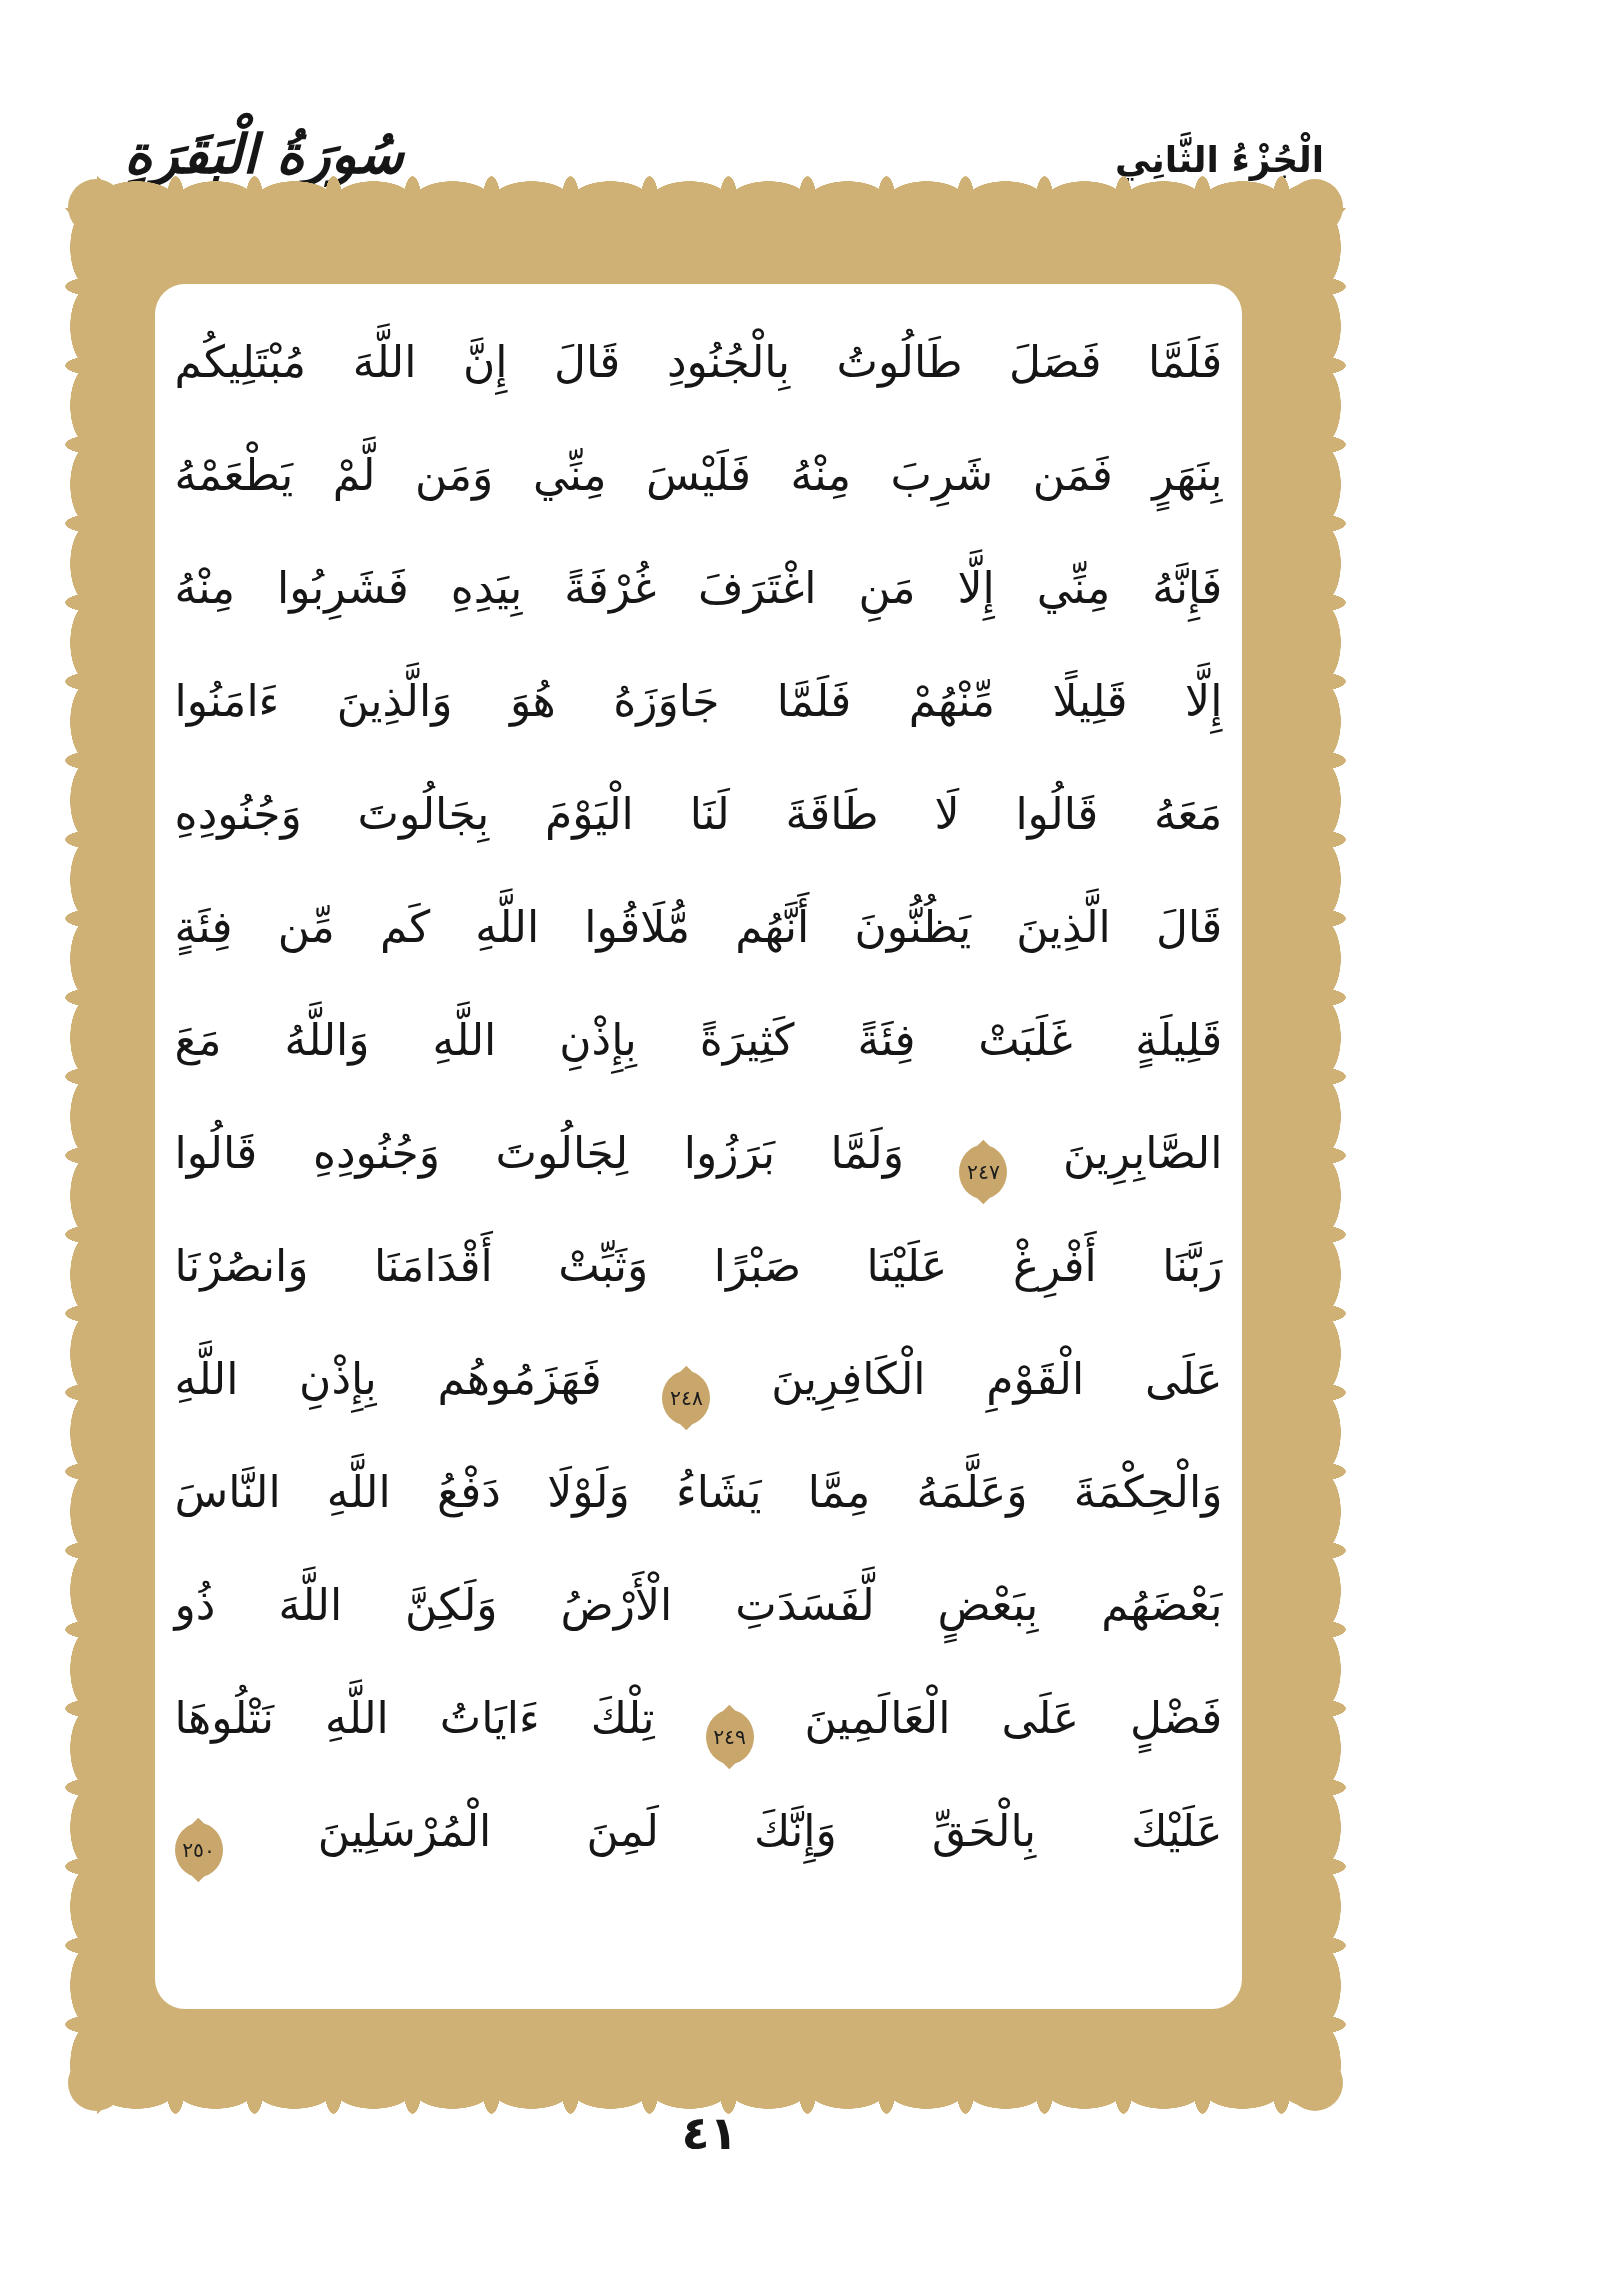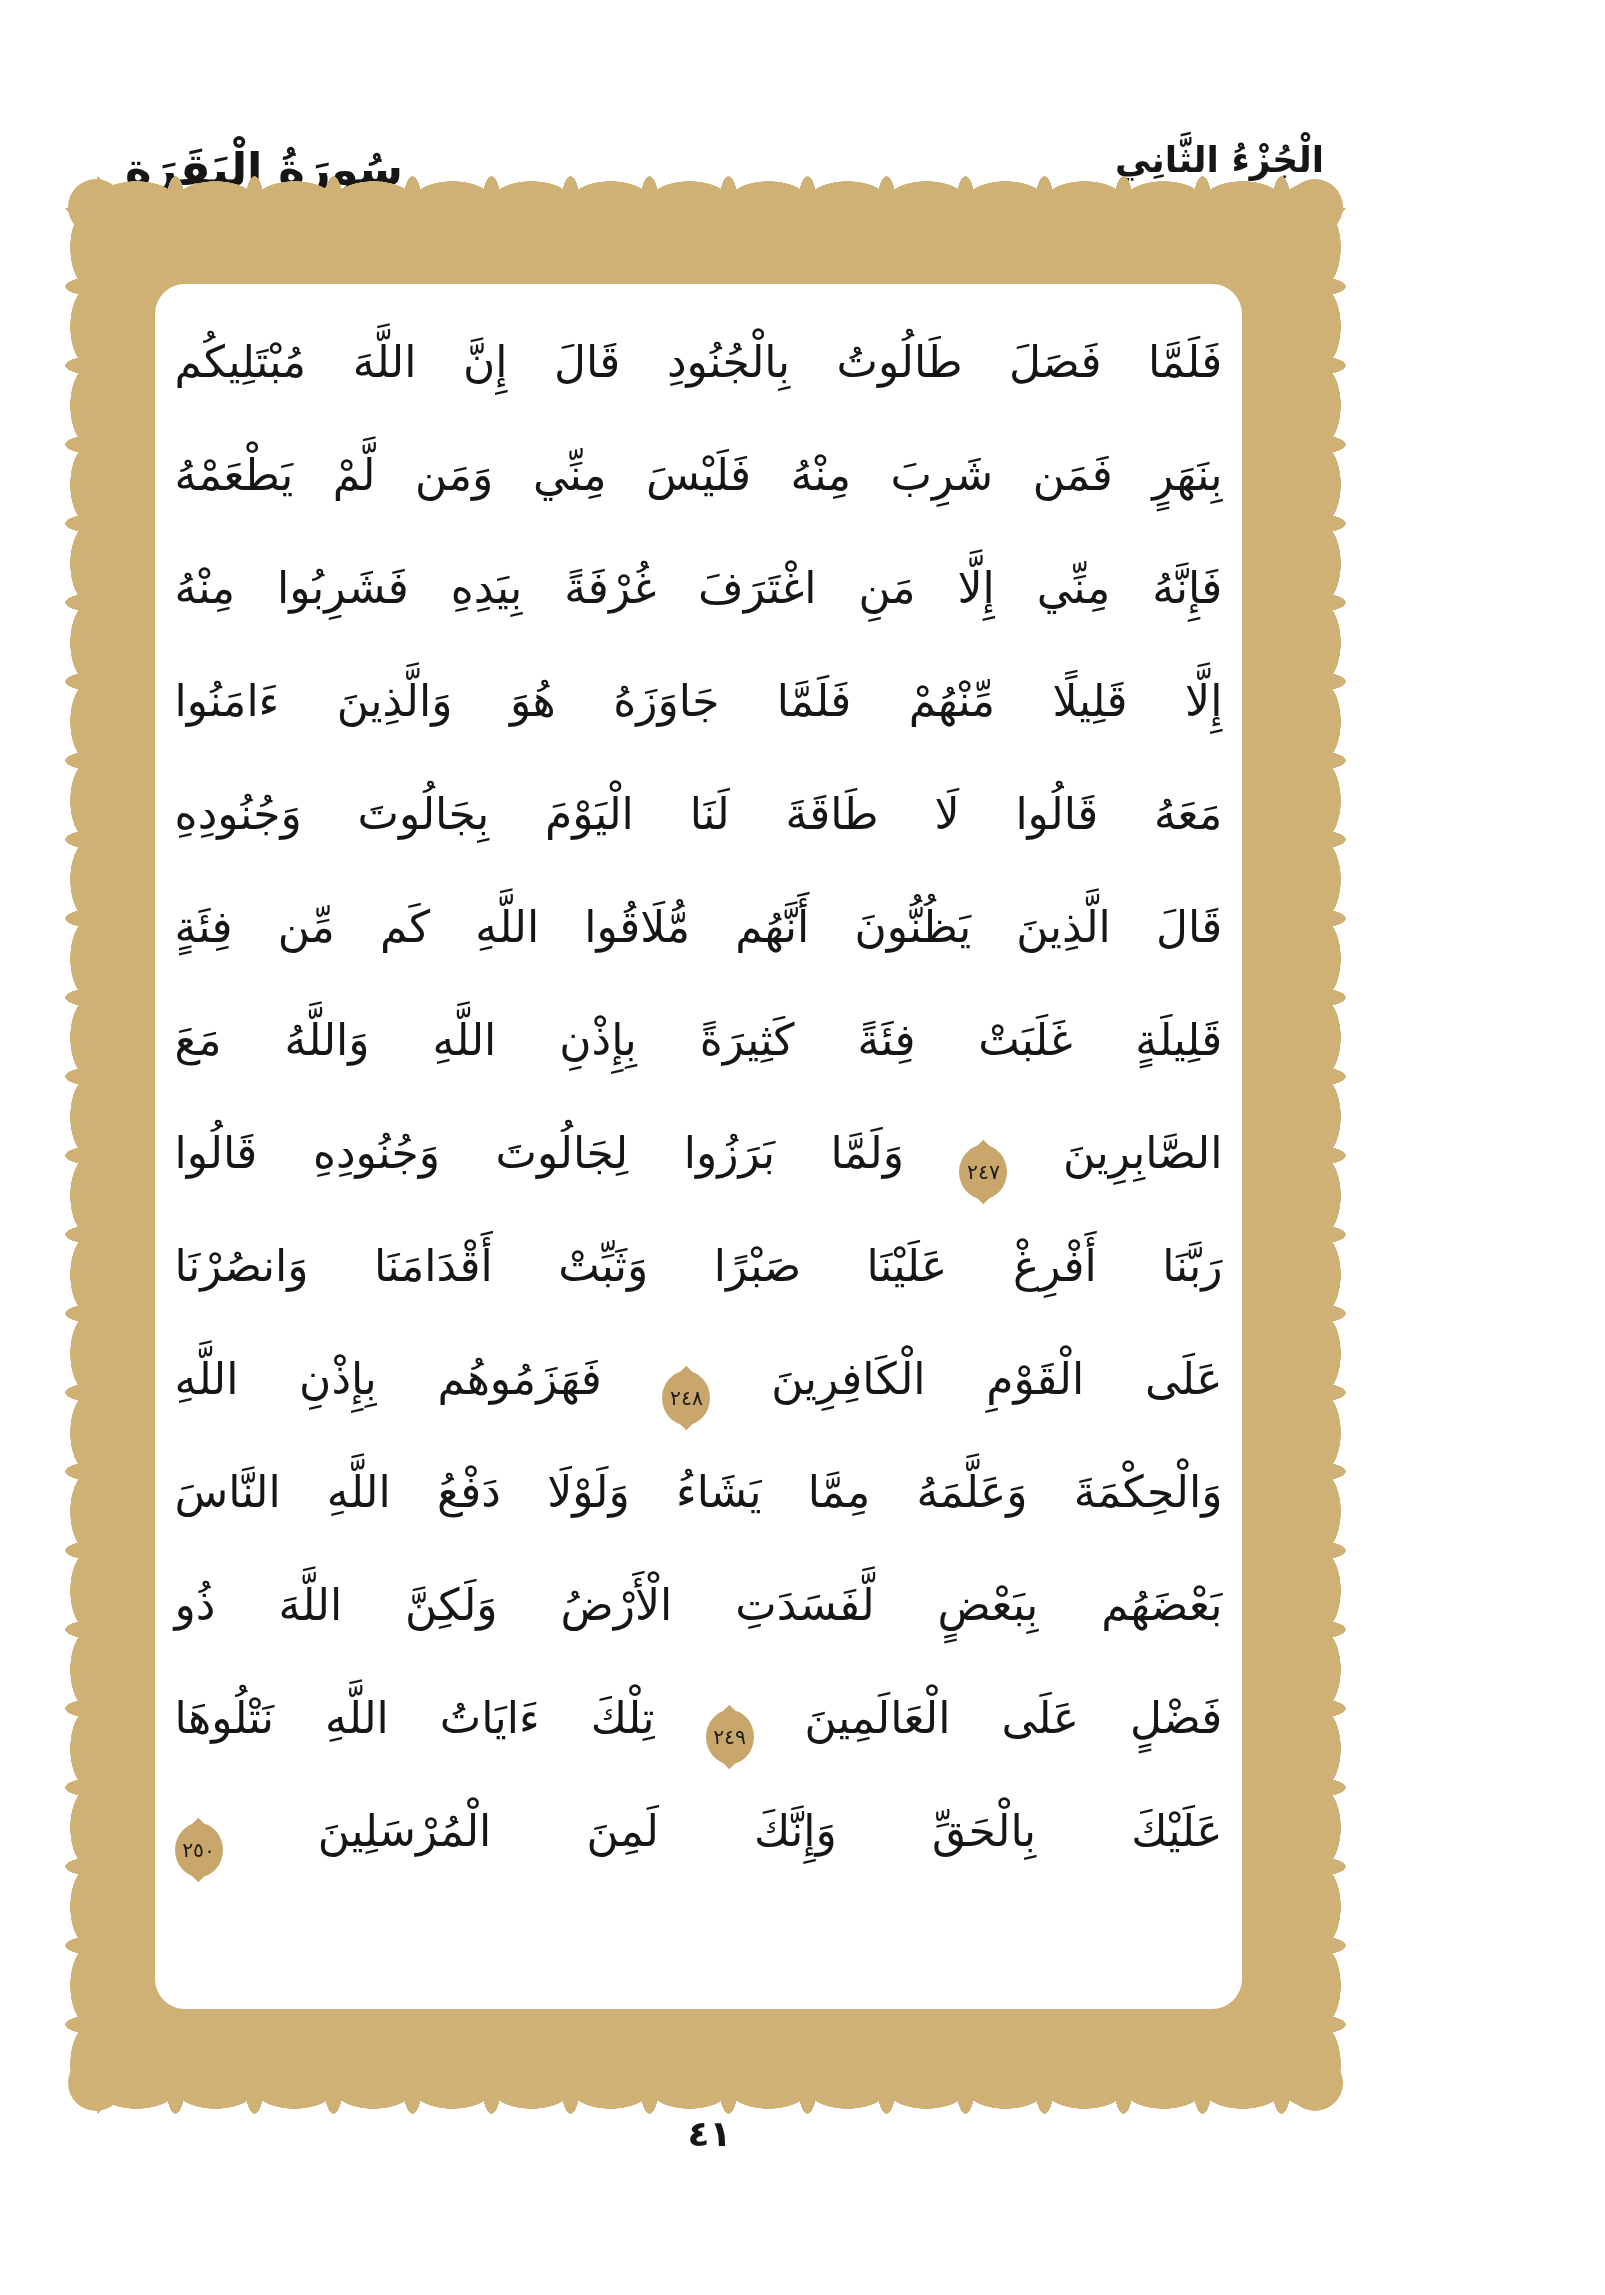--- a/index.html
+++ b/index.html
@@ -12,23 +12,23 @@
   .page{
     position:relative;
     width:1605px;height:2295px;
     background:var(--bg);
     overflow:hidden;
     font-family:"DejaVu Sans", sans-serif;
     color:var(--ink);
   }
   
   .surah-title{
-    position:absolute;left:113px;top:131px;width:302px;height:76px;
+    position:absolute;left:113px;top:116px;width:302px;height:76px;
     display:flex;align-items:center;justify-content:center;
-    font-size:45px;font-weight:bold;direction:rtl;
+    font-size:54px;font-weight:bold;direction:rtl;font-style:italic;
   }
   .juz-title{
     position:absolute;left:1110px;top:123px;width:219px;height:72px;
     display:flex;align-items:center;justify-content:center;
     font-size:36px;font-weight:bold;direction:rtl;
   }
   
   .frame{
     position:absolute;left:91px;top:202px;width:1229px;height:1886px;
     background:var(--gold);
@@ -117,21 +117,21 @@
   .vmarker::before{top:-3px;}
   .vmarker::after{bottom:-3px;}
   .vnum{
     font-size:20.4px;line-height:1;font-weight:normal;color:#1c1c1c;
     position:relative;z-index:1;
   }
   
   .page-number{
     position:absolute;left:664px;top:2099px;width:91px;height:68px;
     display:flex;align-items:center;justify-content:center;
-    font-size:36px;font-weight:bold;
+    font-size:46px;font-weight:bold;
   }
 </style>
 </head>
 <body>
 
 <div class="page">
 
   <div class="surah-title">سُورَةُ الْبَقَرَةِ</div>
   <div class="juz-title">الْجُزْءُ الثَّانِي</div>
 

